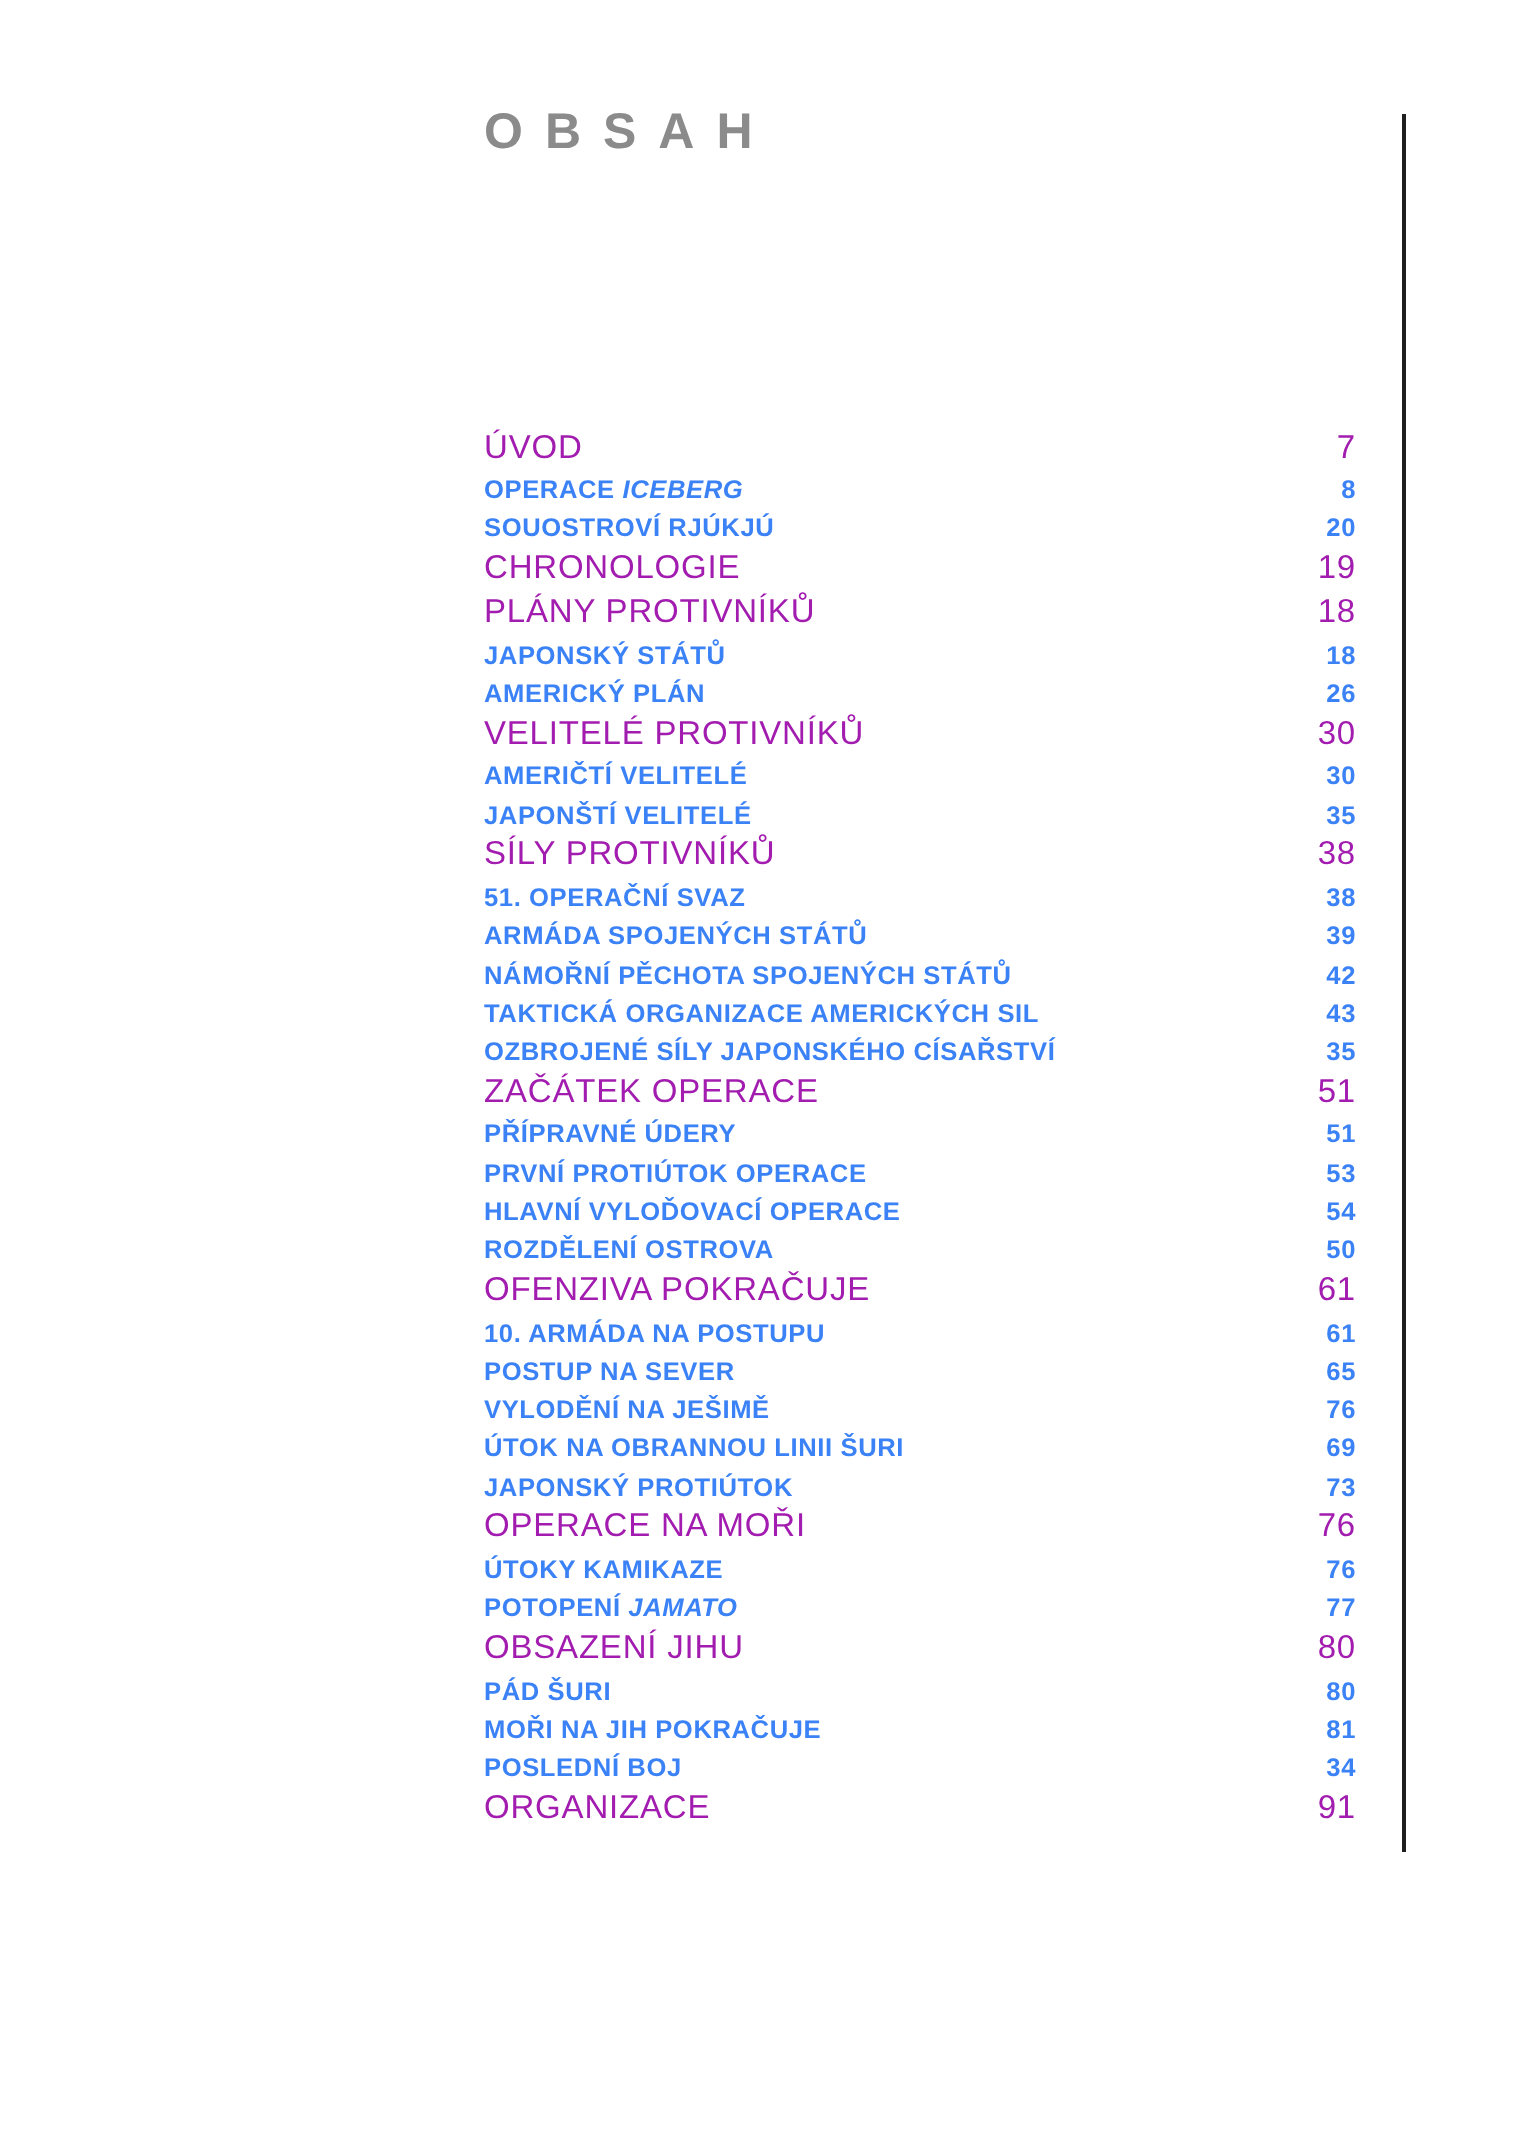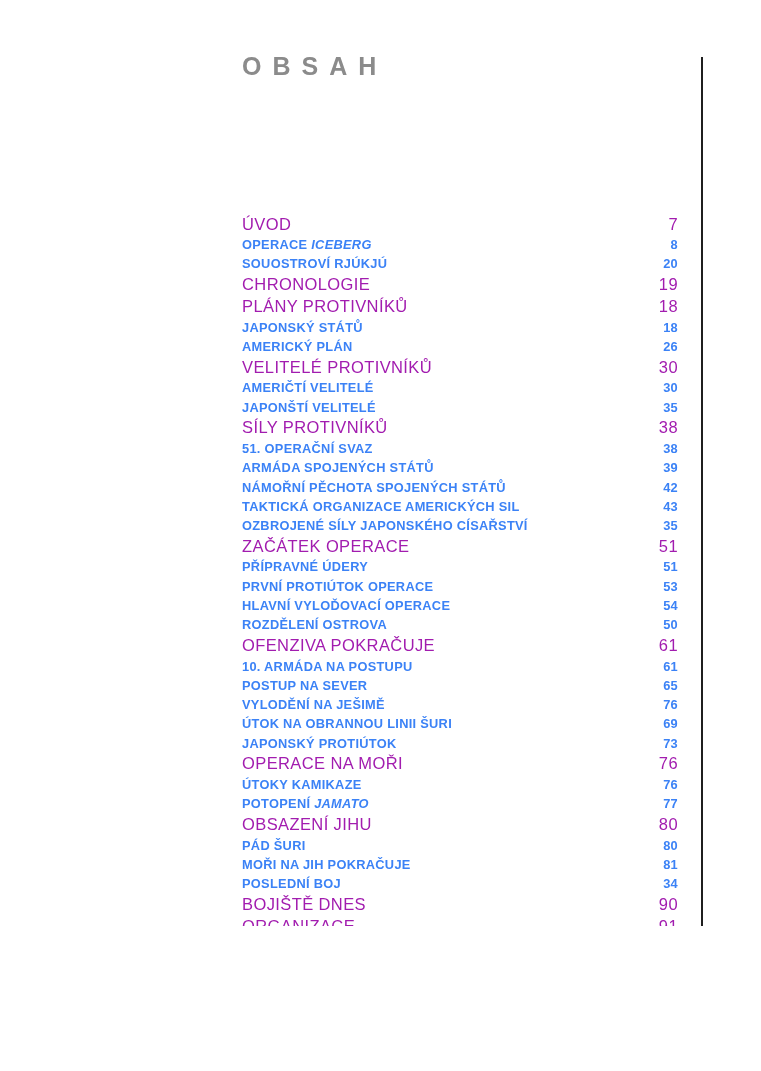--- a/index.html
+++ b/index.html
@@ -212,21 +212,17 @@
       </div>
       <div class="row sub">
         <span class="label">MOŘI NA JIH POKRAČUJE</span>
         <span class="pagenum">81</span>
       </div>
       <div class="row sub">
         <span class="label">POSLEDNÍ BOJ</span>
         <span class="pagenum">34</span>
       </div>
       <div class="row main">
-        <span class="label">BOJIŠTĚ DNES</span>
-        <span class="pagenum">90</span>
-      </div>
-      <div class="row main">
         <span class="label">ORGANIZACE</span>
         <span class="pagenum">91</span>
       </div>
     </div>
 </div>
 
 </body></html>

